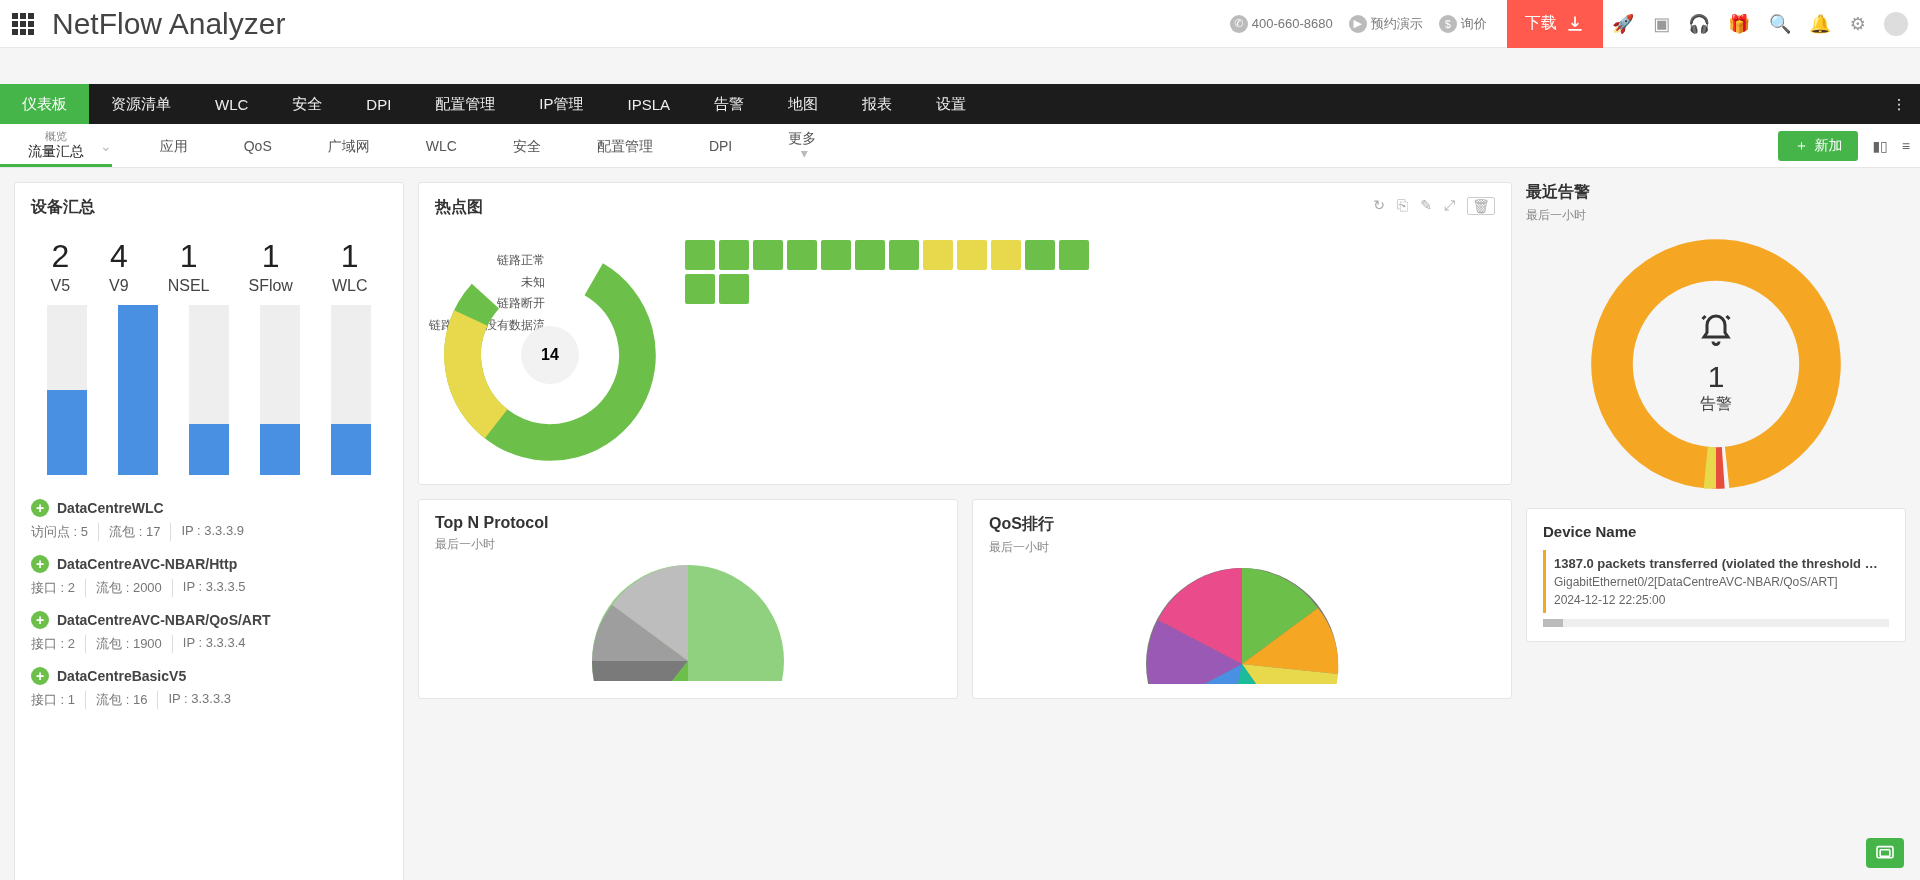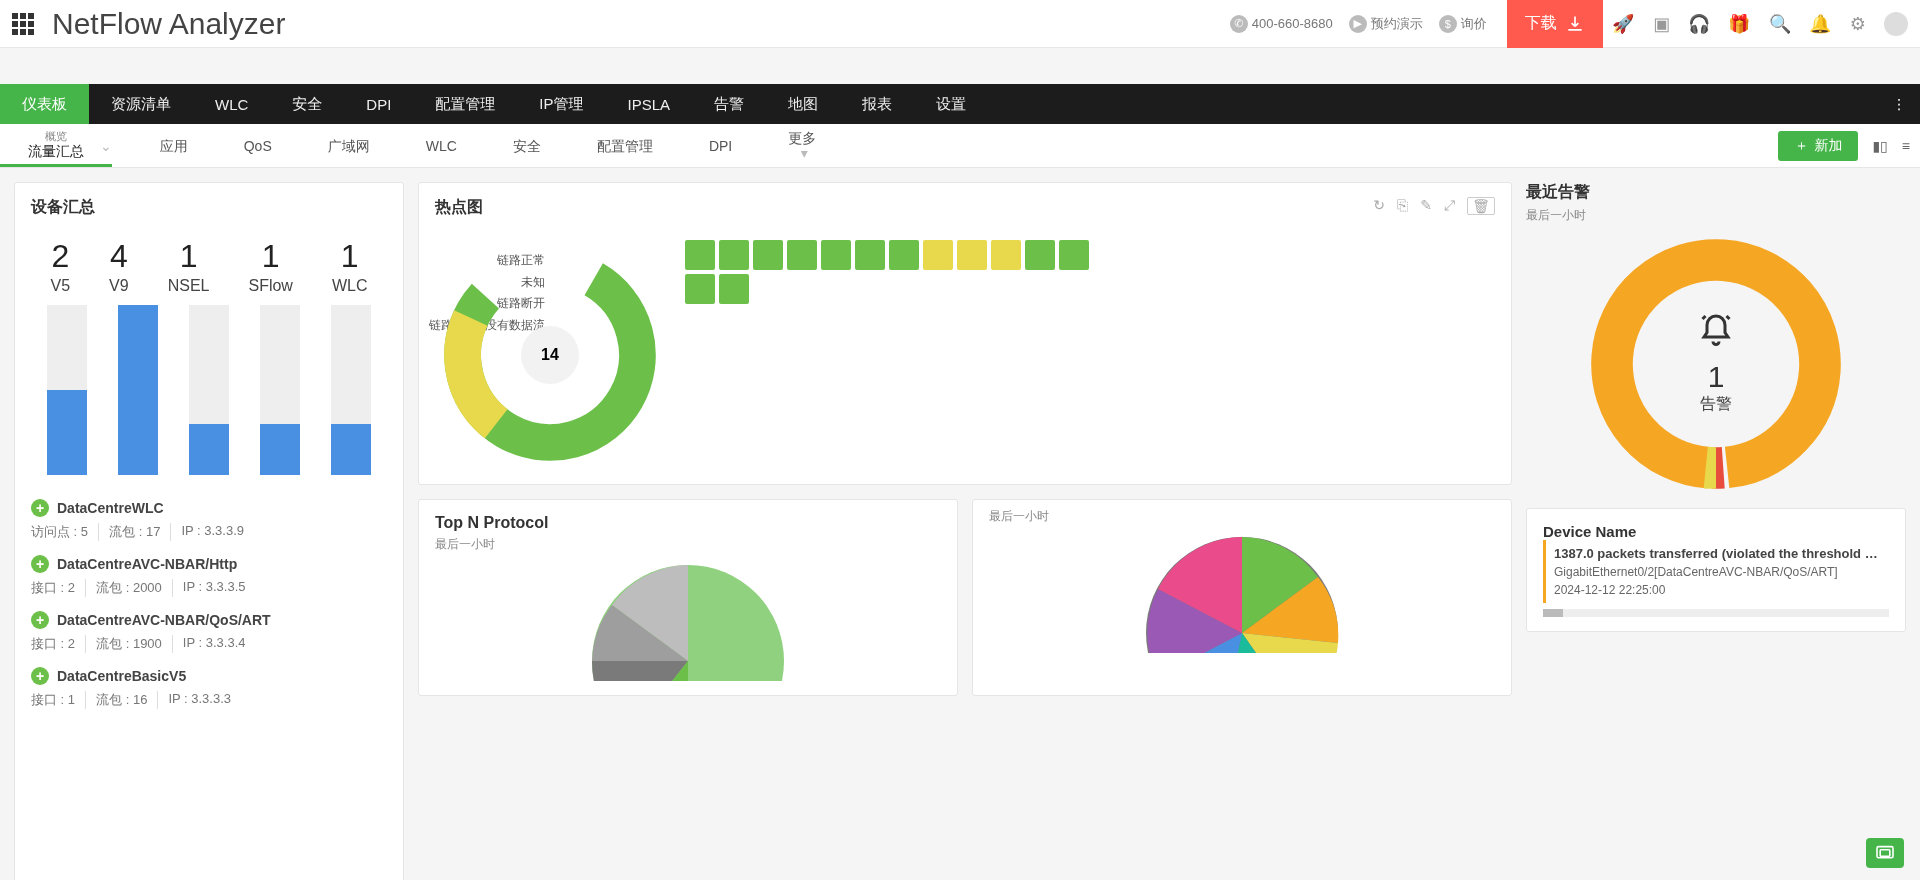--- a/index.html
+++ b/index.html
@@ -75,21 +75,21 @@
 .two-col { display: grid; grid-template-columns: 1fr 1fr; gap: 14px; }
 .pie-area { height: 120px; display: flex; align-items: flex-start; justify-content: center; overflow: hidden; }
 
 
 .right-col { display: flex; flex-direction: column; gap: 14px; }
 .alarm-donut-wrap { position: relative; width: 260px; height: 260px; margin: 10px auto 0; }
 .alarm-center { position: absolute; top: 50%; left: 50%; transform: translate(-50%,-50%); text-align: center; }
 .alarm-center .bell { font-size: 30px; color: #333; }
 .alarm-center .cnt { font-size: 30px; font-weight: 400; margin-top: 4px; }
 .alarm-center .lbl { font-size: 16px; color: #444; }
-.dev-name-card .hdr { font-weight: 600; font-size: 15px; }
+.dev-name-card .hdr { font-weight: 600; font-size: 15px; margin-bottom: 10px; }
 .alert-item { border-left: 3px solid #f5a623; padding: 6px 8px; font-size: 13px; color: #444; }
 .alert-item .t1 { font-weight: 600; white-space: nowrap; overflow: hidden; text-overflow: ellipsis; }
 .alert-item .t2, .alert-item .t3 { color: #666; font-size: 12px; margin-top: 4px; white-space: nowrap; overflow: hidden; text-overflow: ellipsis; }
 .hscroll { height: 8px; background: #eee; margin-top: 6px; position: relative; }
 .hscroll::before { content: ""; position: absolute; left: 0; width: 20px; height: 100%; background: #bbb; }
 
 .chat-fab { position: fixed; right: 16px; bottom: 12px; width: 38px; height: 30px; background: #45b549; border-radius: 4px; display: flex; align-items: center; justify-content: center; color: #fff; cursor: pointer; }
 </style>
 </head>
 <body>
@@ -334,20 +334,21 @@
           <svg width="200" height="200" viewBox="0 0 100 100">
             <circle cx="50" cy="50" r="48" fill="#8fd17e"></circle>
             <path d="M50 50 L50 2 A48 48 0 0 0 12 22 Z" fill="#bdbdbd"></path>
             <path d="M50 50 L12 22 A48 48 0 0 0 2 50 Z" fill="#9e9e9e"></path>
             <path d="M50 50 L2 50 A48 48 0 0 0 20 88 Z" fill="#7a7a7a"></path>
             <path d="M50 50 L20 88 A48 48 0 0 0 50 98 Z" fill="#6cc04a"></path>
           </svg>
         </div>
       </div>
       <div class="card">
+        <div class="card-title">QoS排行</div>
         <div class="card-sub">最后一小时</div>
         <div class="pie-area">
           <svg width="200" height="200" viewBox="0 0 100 100">
             <circle cx="50" cy="50" r="48" fill="#7a7a7a"></circle>
             <path d="M50 50 L50 2 A48 48 0 0 1 88 22 Z" fill="#6cc04a"></path>
             <path d="M50 50 L88 22 A48 48 0 0 1 98 55 Z" fill="#f5a623"></path>
             <path d="M50 50 L98 55 A48 48 0 0 1 78 90 Z" fill="#e8d94c"></path>
             <path d="M50 50 L78 90 A48 48 0 0 1 40 97 Z" fill="#1abc9c"></path>
             <path d="M50 50 L40 97 A48 48 0 0 1 8 72 Z" fill="#4a90e2"></path>
             <path d="M50 50 L8 72 A48 48 0 0 1 8 28 Z" fill="#9b59b6"></path>

